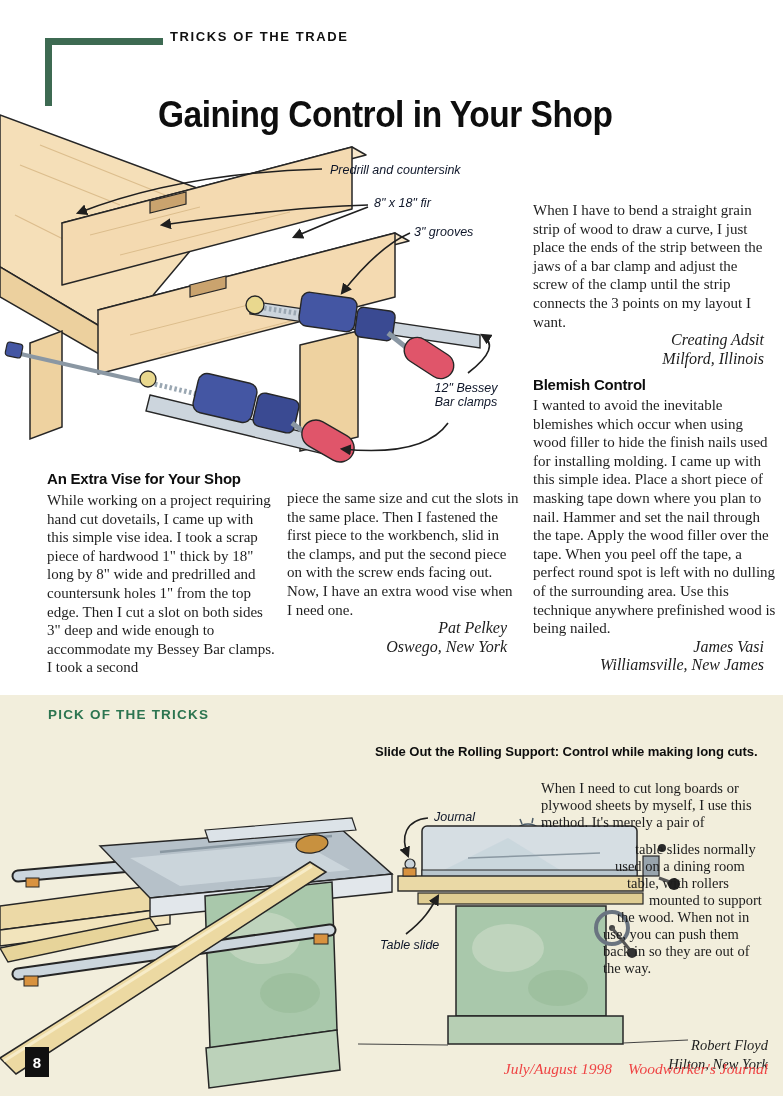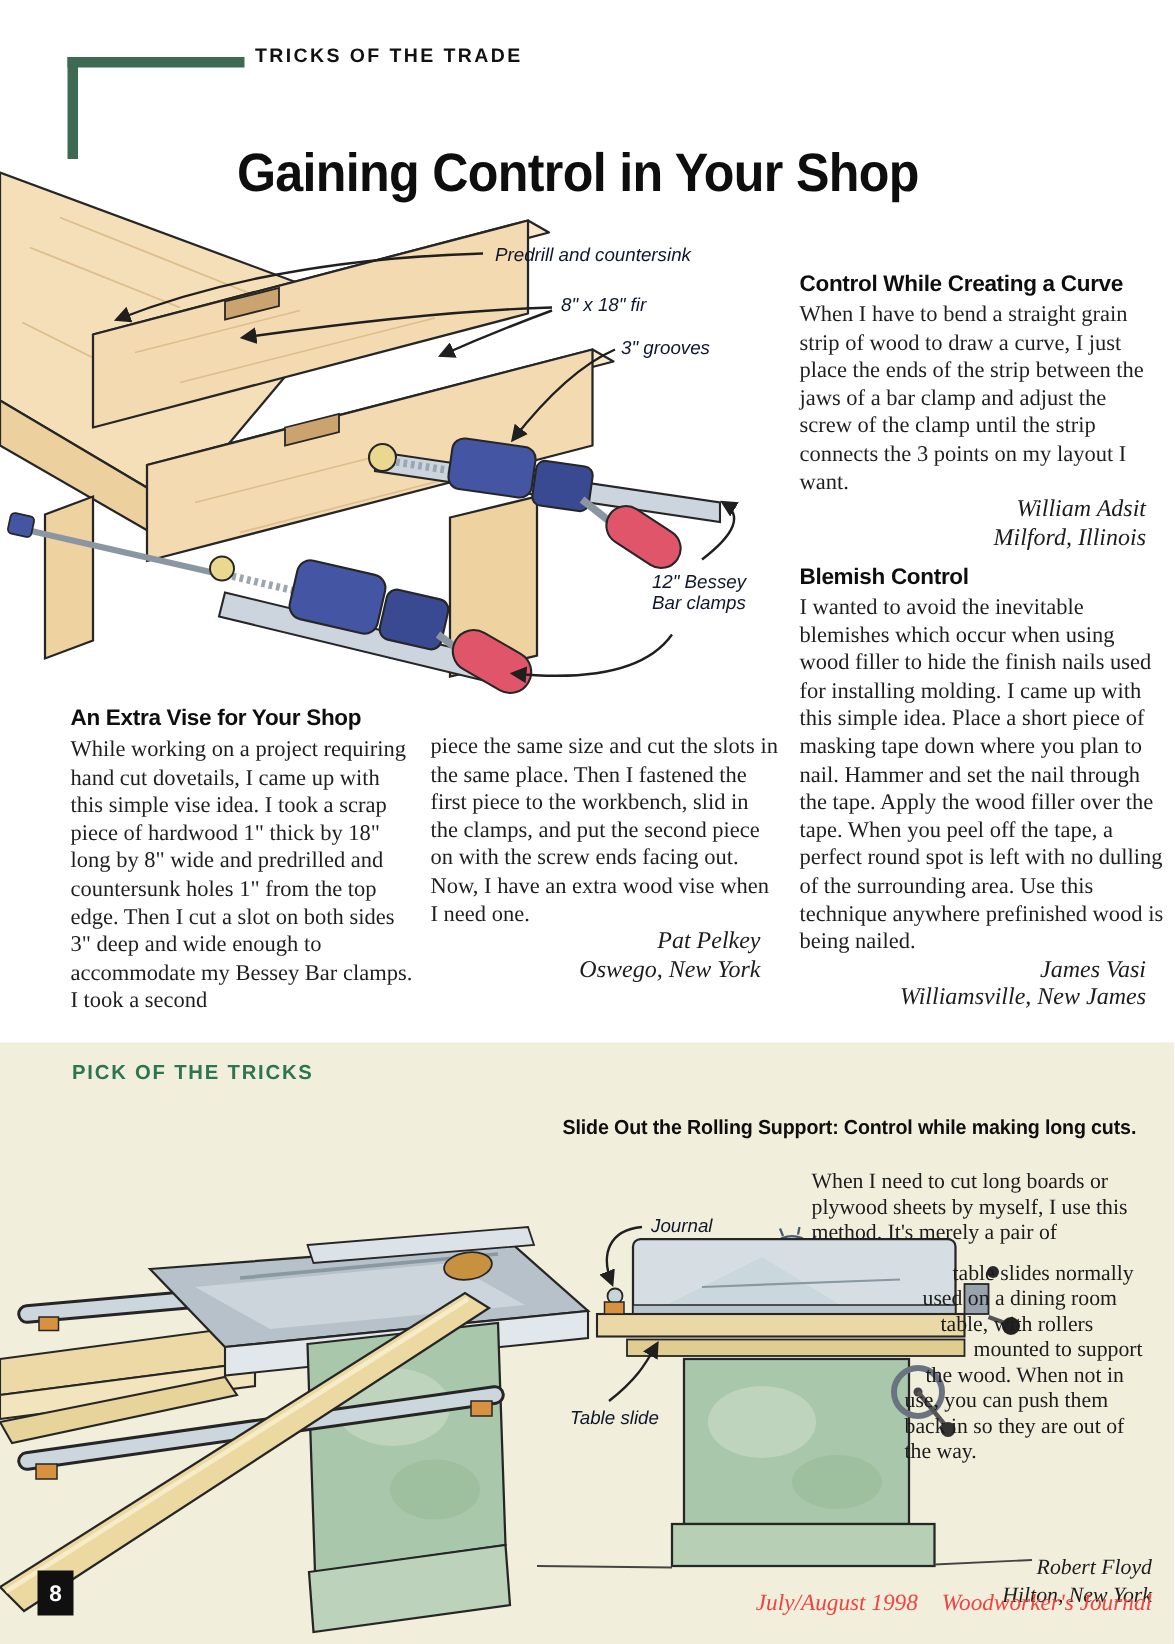--- a/index.html
+++ b/index.html
@@ -131,25 +131,24 @@
   <div class="abs art-head z2" style="left:47px;top:470px">An Extra Vise for Your Shop</div>
   <div class="abs body w228 z2" style="left:47px;top:491px">While working on a project requiring hand cut dovetails, I came up with this simple vise idea. I took a scrap piece of hardwood 1" thick by 18" long by 8" wide and predrilled and countersunk holes 1" from the top edge. Then I cut a slot on both sides 3" deep and wide enough to accommodate my Bessey Bar clamps. I took a second</div>
   <div class="abs z2 w232" style="left:287px;top:489px">
     <div class="body">piece the same size and cut the slots in the same place. Then I fastened the first piece to the workbench, slid in the clamps, and put the second piece on with the screw ends facing out. Now, I have an extra wood vise when I need one.</div>
     <div class="attrib">
       <div>Pat Pelkey</div>
       <div>Oswego, New York</div>
     </div>
   </div>
 
-  <div class="abs art-head z2" style="left:533px;top:181px">Control While Creating a Curve</div>
   <div class="abs z2 w243" style="left:533px;top:201px">
     <div class="body">When I have to bend a straight grain strip of wood to draw a curve, I just place the ends of the strip between the jaws of a bar clamp and adjust the screw of the clamp until the strip connects the 3 points on my layout I want.</div>
     <div class="attrib">
-      <div>William Adsit</div>
+      <div>Creating Adsit</div>
       <div>Milford, Illinois</div>
     </div>
   </div>
 
   <div class="abs art-head z2" style="left:533px;top:376px">Blemish Control</div>
   <div class="abs z2 w243" style="left:533px;top:396px">
     <div class="body">I wanted to avoid the inevitable blemishes which occur when using wood filler to hide the finish nails used for installing molding. I came up with this simple idea. Place a short piece of masking tape down where you plan to nail. Hammer and set the nail through the tape. Apply the wood filler over the tape. When you peel off the tape, a perfect round spot is left with no dulling of the surrounding area. Use this technique anywhere prefinished wood is being nailed.</div>
     <div class="attrib">
       <div>James Vasi</div>
       <div>Williamsville, New James</div>

